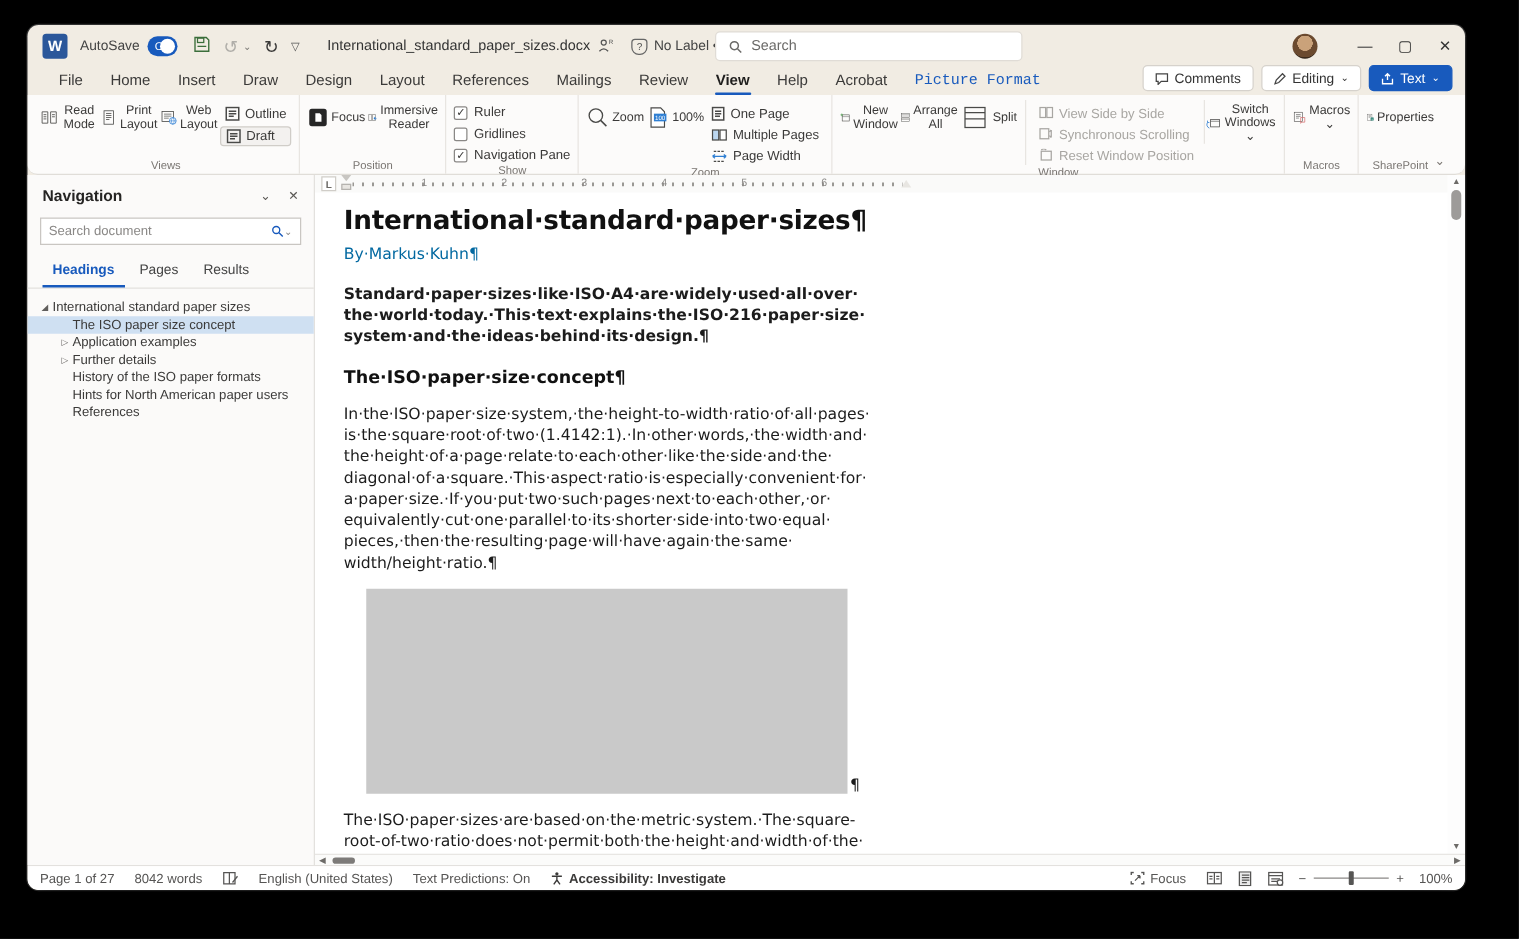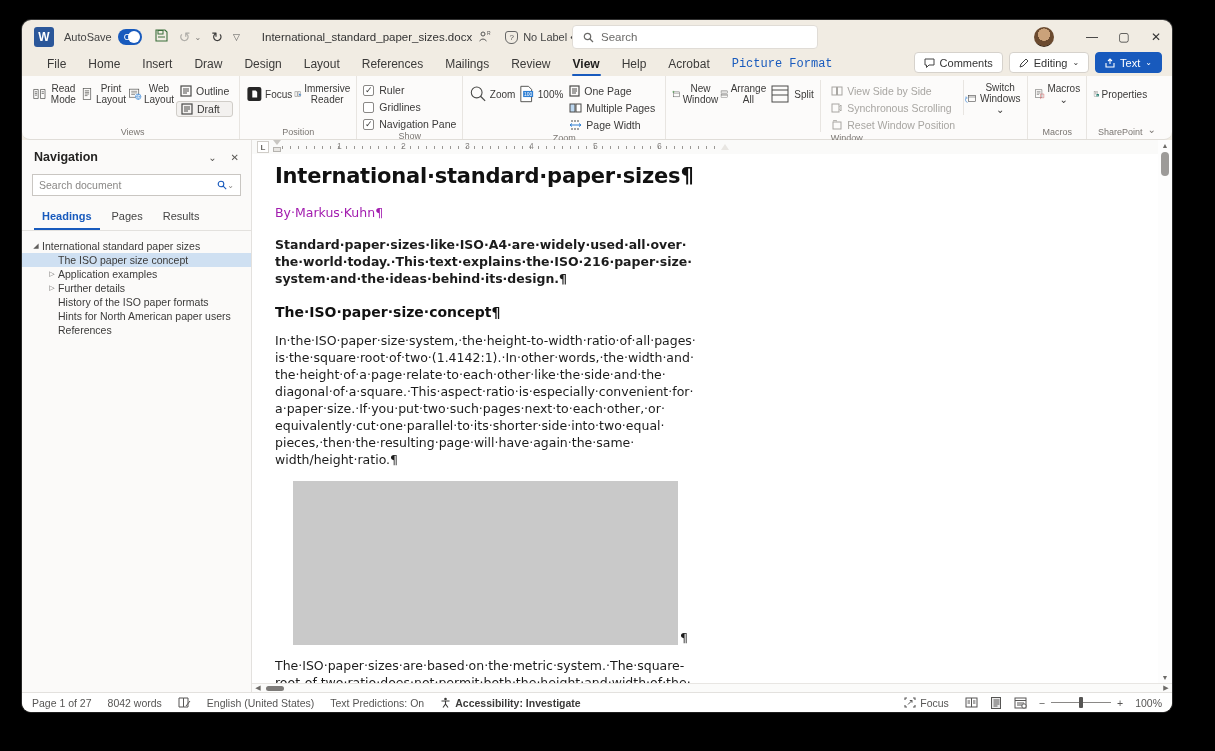--- a/index.html
+++ b/index.html
@@ -56,21 +56,21 @@
   .bigbtn { width:46px; display:flex; flex-direction:row; align-items:center; gap:2px; padding-top:2px;
             font-size:10px; color:#3b3a39; text-align:center; line-height:11px; }
   .bigbtn svg { display:block; }
   .smallcol { display:flex; flex-direction:column; gap:3px; justify-content:flex-start; padding-top:4px; }
   .smallbtn { display:flex; align-items:center; gap:4px; font-size:10.5px; color:#3b3a39; padding:1px 4px; border-radius:3px; }
   .smallbtn.boxed { border:1px solid #d0cdc8; background:#f3f1ef; }
   .cbrow { display:flex; align-items:center; gap:5px; font-size:10.5px; color:#3b3a39; }
   .cb { width:11px; height:11px; border:1px solid #8a8886; border-radius:2px; background:#fff;
         display:flex; align-items:center; justify-content:center; font-size:9px; color:#3b3a39; }
   .cb.checked::after { content:"✓"; }
-  .disabled-row { color:#a8a6a2; font-size:10.5px; display:flex; align-items:center; gap:4px; padding:1px 2px; }
+  .disabled-row { color:#a8a6a2; font-size:10.5px; display:flex; gap:4px; padding:1px 2px; }
   .ribbon-collapse { position:absolute; right:16px; bottom:4px; color:#7a7672; font-size:10px; }
   .page-ico { fill:none; stroke:#4a4a48; stroke-width:1.2; }
 
   
   .content { position:absolute; top:120px; left:0; right:0; bottom:20px; display:flex; background:#fff; }
 
   
   .navpane { width:230px; background:#fbfaf9; border-right:1px solid #e3e1de; display:flex; flex-direction:column; font-size:11px; }
   .nav-head { display:flex; align-items:center; padding:10px 12px 6px; }
   .nav-title { font-size:12.5px; font-weight:bold; color:#252423; flex:1; }
@@ -99,21 +99,21 @@
   .ind-top { position:absolute; left:21px; top:0; width:0; height:0; border-left:4px solid transparent;
              border-right:4px solid transparent; border-top:5px solid #c8c6c2; }
   .ind-bot { position:absolute; left:21px; top:7px; width:8px; height:5px; background:#e8e6e2; border:1px solid #b5b3af; }
   .ind-right { position:absolute; left:469px; top:4px; width:0; height:0; border-left:4px solid transparent;
                border-right:4px solid transparent; border-bottom:6px solid #e8e6e2; }
 
   .page { position:absolute; top:14px; left:0; right:14px; bottom:9px; overflow:hidden;
           font-family:"DejaVu Sans", sans-serif; color:#1c1c1c; padding:10px 0 0 23px; }
   .pcol { width:426px; }
   .doc-h1 { font-size:21px; font-weight:bold; letter-spacing:-0.2px; color:#111; }
-  .doc-byline { font-size:12.5px; margin-top:17px; color:#a21caf; }
+  .doc-byline { font-size:12.5px; margin-top:7px; color:#0369a1; }
   .doc-lead { font-size:12.5px; font-weight:bold; line-height:17px; margin-top:16px; }
   .doc-h2 { font-size:14px; font-weight:bold; margin-top:17px; color:#111; }
   .doc-p { font-size:12.5px; line-height:17px; margin-top:12px; }
   .figure-wrap { margin:13px 0 0 18px; display:flex; align-items:flex-end; }
   .figure { width:385px; height:164px; background:#c9c9c9; }
   .fig-pilcrow { font-size:12.5px; margin-left:2px; }
 
   
   .vscroll { position:absolute; top:0; right:0; width:14px; bottom:9px; background:#fdfdfd; }
   .vscroll .arr { position:absolute; left:0; width:14px; text-align:center; font-size:7px; color:#6d6b68; }

